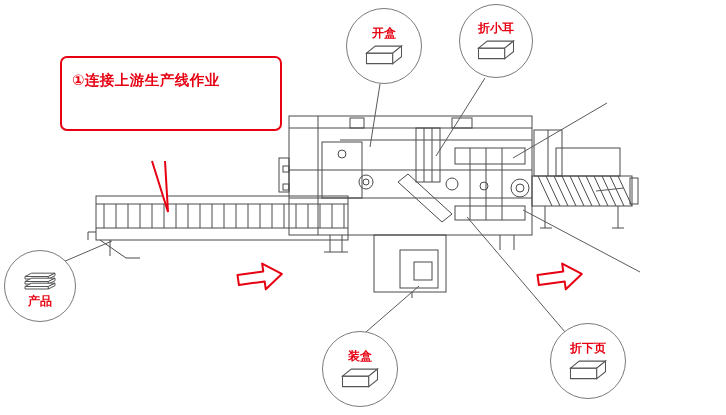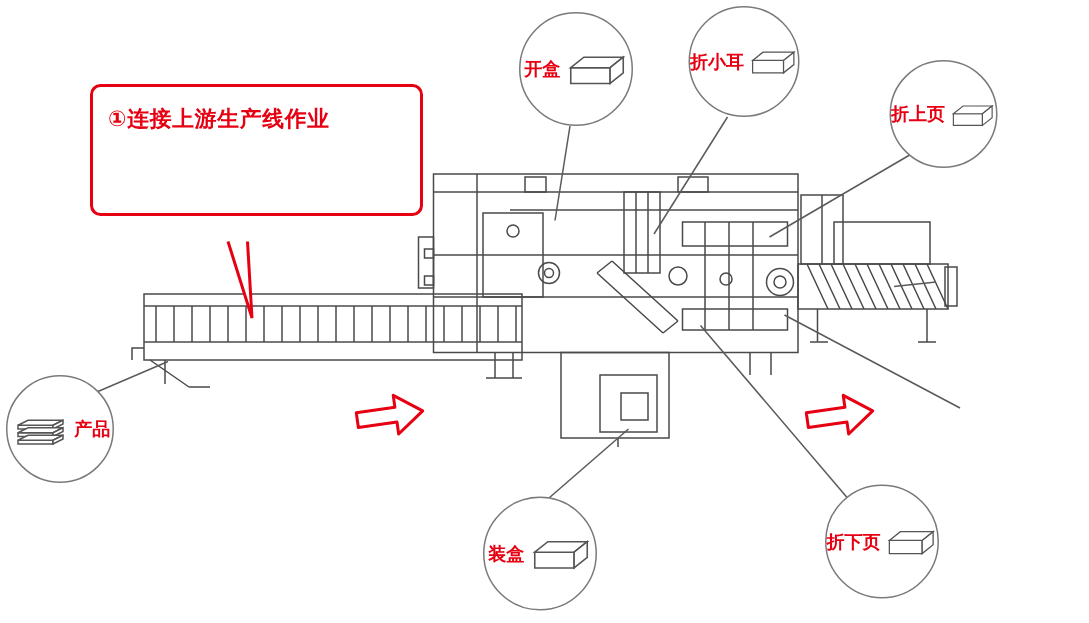--- a/index.html
+++ b/index.html
@@ -3,27 +3,27 @@
 <meta charset="utf-8">
 <style>
   html,body{margin:0;padding:0;background:#fff;}
   #stage{
     position:relative;width:726px;height:415px;background:#fff;overflow:hidden;
     font-family:"Liberation Sans","DejaVu Sans",sans-serif;
   }
   #drawing{position:absolute;left:0;top:0;z-index:1;}
   .bubble{
     position:absolute;z-index:3;background:#fff;border:1px solid #7a7a7a;border-radius:50%;
-    display:flex;flex-direction:row;align-items:center;justify-content:center;gap:3px;
+    display:flex;flex-direction:column;align-items:center;justify-content:center;gap:3px;
     box-sizing:border-box;
   }
   .bubble-label{color:#e60012;font-weight:bold;font-size:12px;line-height:1;white-space:nowrap;}
   .bubble svg polygon,.bubble svg rect{fill:#fff;stroke:#555;stroke-width:1.2;}
   #callout-box{
-    position:absolute;z-index:3;left:60px;top:56px;width:222px;height:88px;
+    position:absolute;z-index:3;left:60px;top:56px;width:222px;height:75px;
     background:#fff;border:2px solid #e60012;border-radius:7px;
     box-sizing:border-box;padding:12px 8px 0 10px;
   }
   #callout-box p{
     margin:0 0 10px 0;color:#e60012;font-weight:bold;font-size:14.5px;line-height:21px;
     white-space:nowrap;letter-spacing:0.5px;
   }
 </style>
 </head>
 <body>
@@ -124,28 +124,20 @@
 
   <div class="bubble" style="left:459px;top:4px;width:74px;height:74px">
     <span class="bubble-label">折小耳</span>
     <svg width="42" height="24" viewBox="0 0 48 26">
       <polygon points="4,12 34,12 34,24 4,24"></polygon>
         <polygon points="4,12 14,4 44,4 34,12"></polygon>
         <polygon points="34,12 44,4 44,16 34,24"></polygon>
     </svg>
   </div>
 
-  <div class="bubble" style="left:593px;top:40px;width:72px;height:72px">
-    <span class="bubble-label">折上页</span>
-    <svg width="40" height="23" viewBox="0 0 48 26">
-      <polygon points="4,12 34,12 34,24 4,24"></polygon>
-        <polygon points="4,12 14,4 44,4 34,12"></polygon>
-        <polygon points="34,12 44,4 44,16 34,24"></polygon>
-    </svg>
-  </div>
 
 
 
   <div class="bubble" style="left:550px;top:323px;width:76px;height:76px">
     <span class="bubble-label">折下页</span>
     <svg width="42" height="24" viewBox="0 0 48 26">
       <polygon points="4,12 34,12 34,24 4,24"></polygon>
         <polygon points="4,12 14,4 44,4 34,12"></polygon>
         <polygon points="34,12 44,4 44,16 34,24"></polygon>
     </svg>

